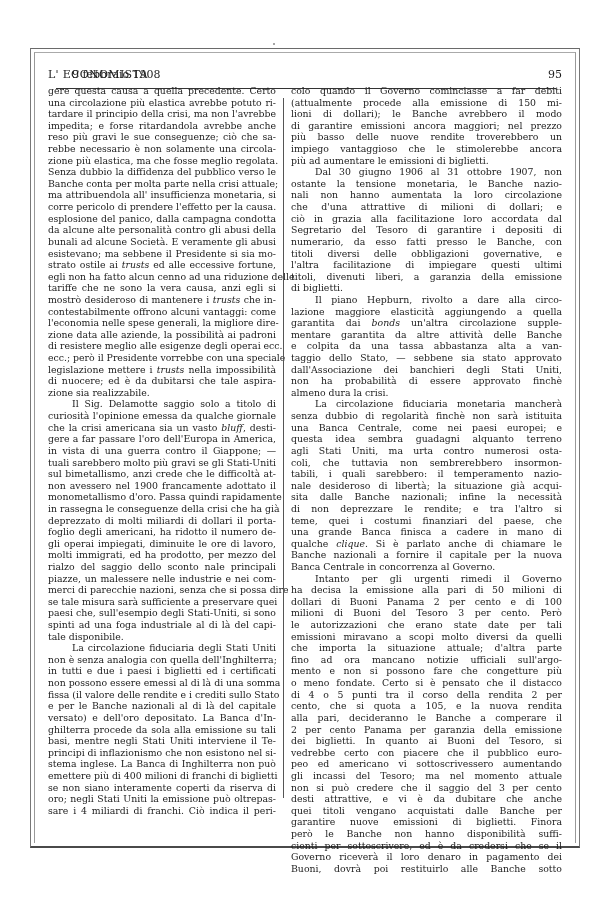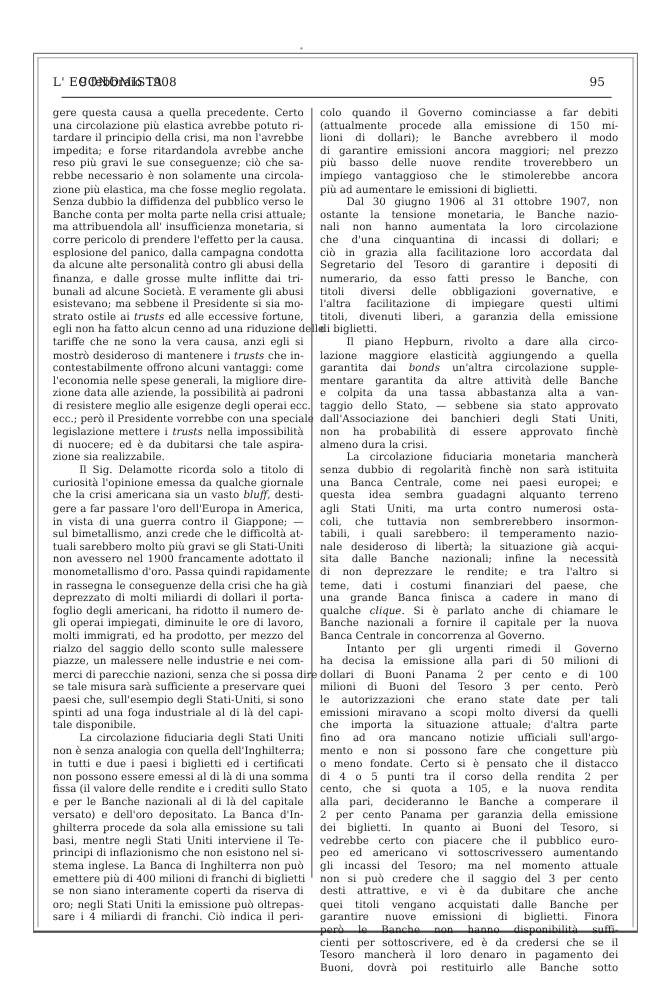--- a/index.html
+++ b/index.html
@@ -7,24 +7,24 @@
          font-family: "DejaVu Serif", "Liberation Serif", serif; color: #1c1c1c; }
   .frame { position: absolute; left: 30px; top: 48px; width: 550px; height: 800px;
            border-top: 1px solid #6a6a6a; border-bottom: 2px solid #4a4a4a;
            border-left: 1px solid #777; border-right: 1px solid #777; box-sizing: border-box; }
   .frame-inner { position: absolute; left: 3px; top: 3px; right: 3px; bottom: 3px;
            border-left: 1px solid #999; border-right: 1px solid #999; border-top: 1px solid #aaa; }
   .header { position: absolute; left: 48px; top: 68px; width: 514px; height: 16px;
             font-size: 11px; }
   .header .date { position: absolute; left: 0; top: 0; margin-left: 24px; }
   .header .title { position: absolute; left: 0; width: 100%; text-align: left; top: 0; letter-spacing: 0.3px; }
-  .header .pageno { position: absolute; right: 12px; top: 0; }
+  .header .pageno { position: absolute; right: 0; top: 0; }
   .header-rule { position: absolute; left: 56px; top: 88px; width: 500px; height: 0;
                  border-top: 1px solid #333; }
-  .col { position: absolute; top: 97px; font-size: 9.35px; line-height: 11.62px;
+  .col { position: absolute; top: 85px; font-size: 9.35px; line-height: 11.62px;
          text-align: justify; }
   .col-left { left: 48px; width: 228px; }
   .col-right { left: 291px; width: 271px; }
   .divider { position: absolute; left: 283px; top: 98px; width: 0; height: 700px;
              border-left: 1px solid #555; }
   .line { display: block; white-space: nowrap; text-align-last: justify; height: 11.62px; overflow: visible; }
   .line.last { text-align-last: left; }
   .line.indent { padding-left: 24px; }
   em { font-style: italic; }
   .dot { position: absolute; width: 2px; height: 2px; background: #888; border-radius: 1px; }
@@ -50,50 +50,49 @@
     <span class="line">impedita; e forse ritardandola avrebbe anche</span>
     <span class="line">reso più gravi le sue conseguenze; ciò che sa-</span>
     <span class="line">rebbe necessario è non solamente una circola-</span>
     <span class="line">zione più elastica, ma che fosse meglio regolata.</span>
     <span class="line">Senza dubbio la diffidenza del pubblico verso le</span>
     <span class="line">Banche conta per molta parte nella crisi attuale;</span>
     <span class="line">ma attribuendola all' insufficienza monetaria, si</span>
     <span class="line last">corre pericolo di prendere l'effetto per la causa.</span>
     <span class="line">esplosione del panico, dalla campagna condotta</span>
     <span class="line">da alcune alte personalità contro gli abusi della</span>
-    <span class="line">finanza, e dalle grosse multe inflitte dai tri-</span>
     <span class="line">bunali ad alcune Società. E veramente gli abusi</span>
     <span class="line">esistevano; ma sebbene il Presidente si sia mo-</span>
     <span class="line">strato ostile ai <em>trusts</em> ed alle eccessive fortune,</span>
     <span class="line">egli non ha fatto alcun cenno ad una riduzione delle</span>
     <span class="line">tariffe che ne sono la vera causa, anzi egli si</span>
     <span class="line">mostrò desideroso di mantenere i <em>trusts</em> che in-</span>
     <span class="line">contestabilmente offrono alcuni vantaggi: come</span>
     <span class="line">l'economia nelle spese generali, la migliore dire-</span>
     <span class="line">zione data alle aziende, la possibilità ai padroni</span>
     <span class="line">di resistere meglio alle esigenze degli operai ecc.</span>
     <span class="line">ecc.; però il Presidente vorrebbe con una speciale</span>
     <span class="line">legislazione mettere i <em>trusts</em> nella impossibilità</span>
     <span class="line">di nuocere; ed è da dubitarsi che tale aspira-</span>
     <span class="line last">zione sia realizzabile.</span>
-    <span class="line indent">Il Sig. Delamotte ricorda solo a titolo di</span>
+    <span class="line indent">Il Sig. Delamotte saggio solo a titolo di</span>
     <span class="line">curiosità l'opinione emessa da qualche giornale</span>
     <span class="line">che la crisi americana sia un vasto <em>bluff</em>, desti-</span>
     <span class="line">gere a far passare l'oro dell'Europa in America,</span>
     <span class="line">in vista di una guerra contro il Giappone; —</span>
+    <span class="line">tuali sarebbero molto più gravi se gli Stati-Uniti</span>
     <span class="line">sul bimetallismo, anzi crede che le difficoltà at-</span>
-    <span class="line">tuali sarebbero molto più gravi se gli Stati-Uniti</span>
     <span class="line">non avessero nel 1900 francamente adottato il</span>
     <span class="line">monometallismo d'oro. Passa quindi rapidamente</span>
     <span class="line">in rassegna le conseguenze della crisi che ha già</span>
     <span class="line">deprezzato di molti miliardi di dollari il porta-</span>
     <span class="line">foglio degli americani, ha ridotto il numero de-</span>
     <span class="line">gli operai impiegati, diminuite le ore di lavoro,</span>
     <span class="line">molti immigrati, ed ha prodotto, per mezzo del</span>
-    <span class="line">rialzo del saggio dello sconto sulle malessere</span>
+    <span class="line">rialzo del saggio dello sconto nale principali</span>
     <span class="line">piazze, un malessere nelle industrie e nei com-</span>
     <span class="line">merci di parecchie nazioni, senza che si possa dire</span>
     <span class="line">se tale misura sarà sufficiente a preservare quei</span>
     <span class="line">paesi che, sull'esempio degli Stati-Uniti, si sono</span>
     <span class="line">spinti ad una foga industriale al di là del capi-</span>
     <span class="line last">tale disponibile.</span>
     <span class="line indent">La circolazione fiduciaria degli Stati Uniti</span>
     <span class="line">non è senza analogia con quella dell'Inghilterra;</span>
     <span class="line">in tutti e due i paesi i biglietti ed i certificati</span>
     <span class="line">non possono essere emessi al di là di una somma</span>
@@ -114,21 +113,21 @@
     <span class="line">colo quando il Governo cominciasse a far debiti</span>
     <span class="line">(attualmente procede alla emissione di 150 mi-</span>
     <span class="line">lioni di dollari); le Banche avrebbero il modo</span>
     <span class="line">di garantire emissioni ancora maggiori; nel prezzo</span>
     <span class="line">più basso delle nuove rendite troverebbero un</span>
     <span class="line">impiego vantaggioso che le stimolerebbe ancora</span>
     <span class="line last">più ad aumentare le emissioni di biglietti.</span>
     <span class="line indent">Dal 30 giugno 1906 al 31 ottobre 1907, non</span>
     <span class="line">ostante la tensione monetaria, le Banche nazio-</span>
     <span class="line">nali non hanno aumentata la loro circolazione</span>
-    <span class="line">che d'una cinquantina di incassi di dollari; e</span>
+    <span class="line">che d'una attrattive di milioni di dollari; e</span>
     <span class="line">ciò in grazia alla facilitazione loro accordata dal</span>
     <span class="line">Segretario del Tesoro di garantire i depositi di</span>
     <span class="line">numerario, da esso fatti presso le Banche, con</span>
     <span class="line">titoli diversi delle obbligazioni governative, e</span>
     <span class="line">l'altra facilitazione di impiegare questi ultimi</span>
     <span class="line">titoli, divenuti liberi, a garanzia della emissione</span>
     <span class="line last">di biglietti.</span>
     <span class="line indent">Il piano Hepburn, rivolto a dare alla circo-</span>
     <span class="line">lazione maggiore elasticità aggiungendo a quella</span>
     <span class="line">garantita dai <em>bonds</em> un'altra circolazione supple-</span>
@@ -141,21 +140,21 @@
     <span class="line indent">La circolazione fiduciaria monetaria mancherà</span>
     <span class="line">senza dubbio di regolarità finchè non sarà istituita</span>
     <span class="line">una Banca Centrale, come nei paesi europei; e</span>
     <span class="line">questa idea sembra guadagni alquanto terreno</span>
     <span class="line">agli Stati Uniti, ma urta contro numerosi osta-</span>
     <span class="line">coli, che tuttavia non sembrerebbero insormon-</span>
     <span class="line">tabili, i quali sarebbero: il temperamento nazio-</span>
     <span class="line">nale desideroso di libertà; la situazione già acqui-</span>
     <span class="line">sita dalle Banche nazionali; infine la necessità</span>
     <span class="line">di non deprezzare le rendite; e tra l'altro si</span>
-    <span class="line">teme, dati i costumi finanziari del paese, che</span>
+    <span class="line">teme, quei i costumi finanziari del paese, che</span>
     <span class="line">una grande Banca finisca a cadere in mano di</span>
     <span class="line">qualche <em>clique</em>. Si è parlato anche di chiamare le</span>
     <span class="line">Banche nazionali a fornire il capitale per la nuova</span>
     <span class="line last">Banca Centrale in concorrenza al Governo.</span>
     <span class="line indent">Intanto per gli urgenti rimedi il Governo</span>
     <span class="line">ha decisa la emissione alla pari di 50 milioni di</span>
     <span class="line">dollari di Buoni Panama 2 per cento e di 100</span>
     <span class="line">milioni di Buoni del Tesoro 3 per cento. Però</span>
     <span class="line">le autorizzazioni che erano state date per tali</span>
     <span class="line">emissioni miravano a scopi molto diversi da quelli</span>
@@ -170,18 +169,18 @@
     <span class="line">dei biglietti. In quanto ai Buoni del Tesoro, si</span>
     <span class="line">vedrebbe certo con piacere che il pubblico euro-</span>
     <span class="line">peo ed americano vi sottoscrivessero aumentando</span>
     <span class="line">gli incassi del Tesoro; ma nel momento attuale</span>
     <span class="line">non si può credere che il saggio del 3 per cento</span>
     <span class="line">desti attrattive, e vi è da dubitare che anche</span>
     <span class="line">quei titoli vengano acquistati dalle Banche per</span>
     <span class="line">garantire nuove emissioni di biglietti. Finora</span>
     <span class="line">però le Banche non hanno disponibilità suffi-</span>
     <span class="line">cienti per sottoscrivere, ed è da credersi che se il</span>
-    <span class="line">Tesoro mancherà il loro denaro in pagamento dei</span>
+    <span class="line">Governo riceverà il loro denaro in pagamento dei</span>
     <span class="line">Buoni, dovrà poi restituirlo alle Banche sotto</span>
   </div>
 
 <span class="dot" style="left:273px;top:43px;"></span>
 <span class="dot" style="left:148px;top:809px;"></span>
 
 </body></html>

